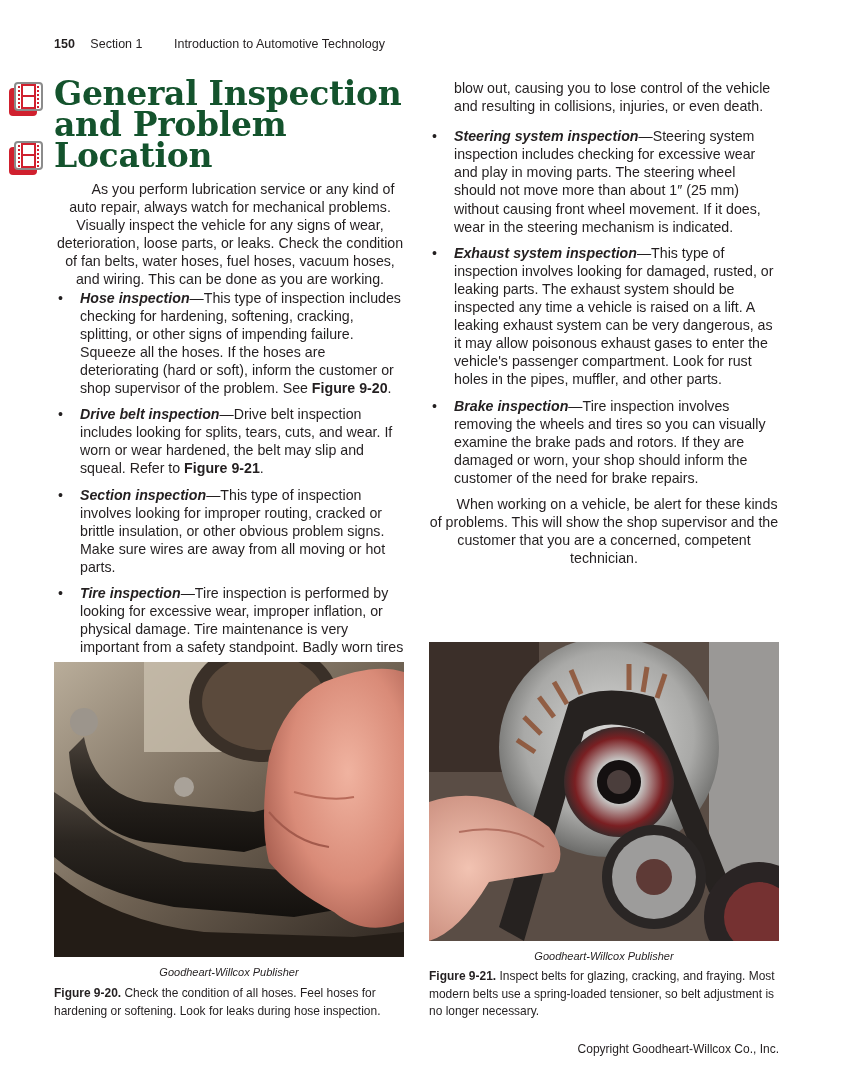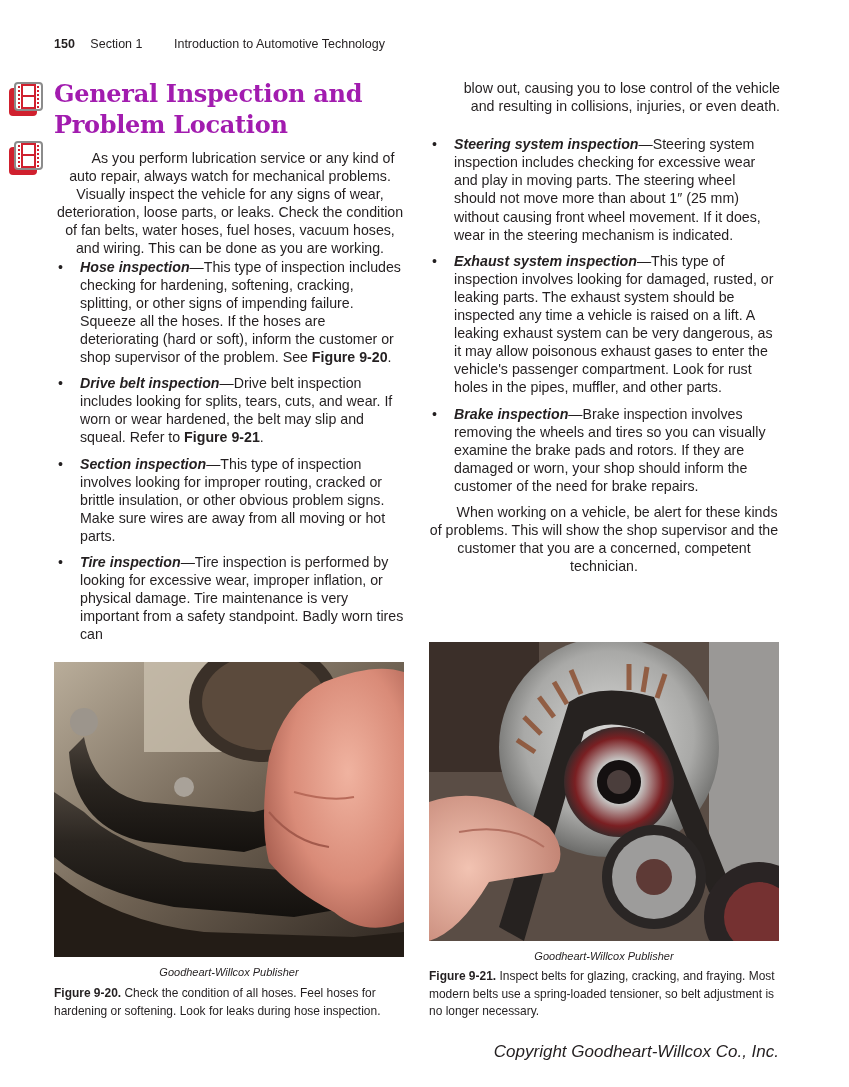--- a/index.html
+++ b/index.html
@@ -9,22 +9,22 @@
   .running-head { position: absolute; left: 54px; top: 37px; font-size: 12.5px; color: #231f20; }
   .running-head .page-num { font-weight: bold; margin-right: 12px; }
   .running-head .section { margin-right: 28px; }
 
   .col { position: absolute; width: 352px; font-size: 14.2px; line-height: 18.1px; }
   .col-left { left: 54px; top: 78px; }
   .col-right { left: 428px; top: 79px; }
 
   h1.section-title {
     font-family: "DejaVu Serif", "Liberation Serif", serif;
-    font-weight: bold; color: #a21caf;
-    font-size: 24px; line-height: 31px; letter-spacing: -0.3px;
+    font-weight: bold; color: #14532d;
+    font-size: 33px; line-height: 31px; letter-spacing: -0.3px;
     margin-bottom: 9px;
   }
   p.body-text { text-indent: 26px; text-align: center; }
 
   ul.bullets { list-style: none; }
   ul.bullets li { position: relative; padding-left: 26px; margin-bottom: 8px; }
   ul.bullets li .bullet { position: absolute; left: 4px; top: 0; }
   ul.bullets li .term { font-weight: bold; font-style: italic; }
   .figref { font-weight: bold; }
 
@@ -33,21 +33,21 @@
   .video-icon .front { position: absolute; left: 5px; top: 0; width: 29px; height: 29px; background: #ffffff; border: 2px solid #8c8c8c; border-radius: 4px; overflow: hidden; }
   .video-icon .front svg { display: block; }
 
   .photo { position: absolute; overflow: hidden; }
   .photo svg { display: block; }
 
   .credit { position: absolute; font-size: 11px; font-style: italic; color: #231f20; text-align: center; }
   .caption { position: absolute; font-size: 13px; line-height: 17.5px; color: #231f20; font-family: "Liberation Sans", sans-serif; transform: scaleX(0.92); transform-origin: left top; }
   .caption .fig-label { font-weight: bold; }
 
-  .copyright { position: absolute; right: 70px; top: 1042px; font-size: 17px; color: #231f20; font-style: italic; }
+  .copyright { position: absolute; right: 70px; top: 1042px; font-size: 12px; color: #231f20; }
 </style>
 </head>
 <body>
 
 <div class="running-head">
   <span class="page-num">150</span>
   <span class="section">Section 1</span>
   <span>Introduction to Automotive Technology</span>
 </div>
 
@@ -116,34 +116,34 @@
     </li>
     <li>
       <span class="bullet">•</span>
       <span class="term">Tire inspection</span><span>—Tire inspection is performed by looking for excessive wear, improper inflation, or physical damage. Tire maintenance is very important from a safety standpoint. Badly worn tires can</span>
     </li>
   </ul>
 </div>
 
 <div class="col col-right">
   <ul class="bullets">
-    <li style="margin-bottom:20px;text-align:right;">
+    <li style="margin-bottom:12px;">
       <span>blow out, causing you to lose control of the vehicle and resulting in collisions, injuries, or even death.</span>
     </li>
     <li>
       <span class="bullet">•</span>
       <span class="term">Steering system inspection</span><span>—Steering system inspection includes checking for excessive wear and play in moving parts. The steering wheel should not move more than about 1″ (25 mm) without causing front wheel movement. If it does, wear in the steering mechanism is indicated.</span>
     </li>
     <li>
       <span class="bullet">•</span>
       <span class="term">Exhaust system inspection</span><span>—This type of inspection involves looking for damaged, rusted, or leaking parts. The exhaust system should be inspected any time a vehicle is raised on a lift. A leaking exhaust system can be very dangerous, as it may allow poisonous exhaust gases to enter the vehicle's passenger compartment. Look for rust holes in the pipes, muffler, and other parts.</span>
     </li>
     <li>
       <span class="bullet">•</span>
-      <span class="term">Brake inspection</span><span>—Brake inspection involves removing the wheels and tires so you can visually examine the brake pads and rotors. If they are damaged or worn, your shop should inform the customer of the need for brake repairs.</span>
+      <span class="term">Brake inspection</span><span>—Tire inspection involves removing the wheels and tires so you can visually examine the brake pads and rotors. If they are damaged or worn, your shop should inform the customer of the need for brake repairs.</span>
     </li>
   </ul>
   <p class="body-text">When working on a vehicle, be alert for these kinds of problems. This will show the shop supervisor and the customer that you are a concerned, competent technician.</p>
 </div>
 
 <div class="photo" style="left:54px; top:662px; width:350px; height:295px;">
   <svg width="350" height="295" viewBox="0 0 350 295">
     <defs>
       <linearGradient id="bg1" x1="0" y1="0" x2="1" y2="1">
         <stop offset="0" stop-color="#b9ad9a"></stop>

